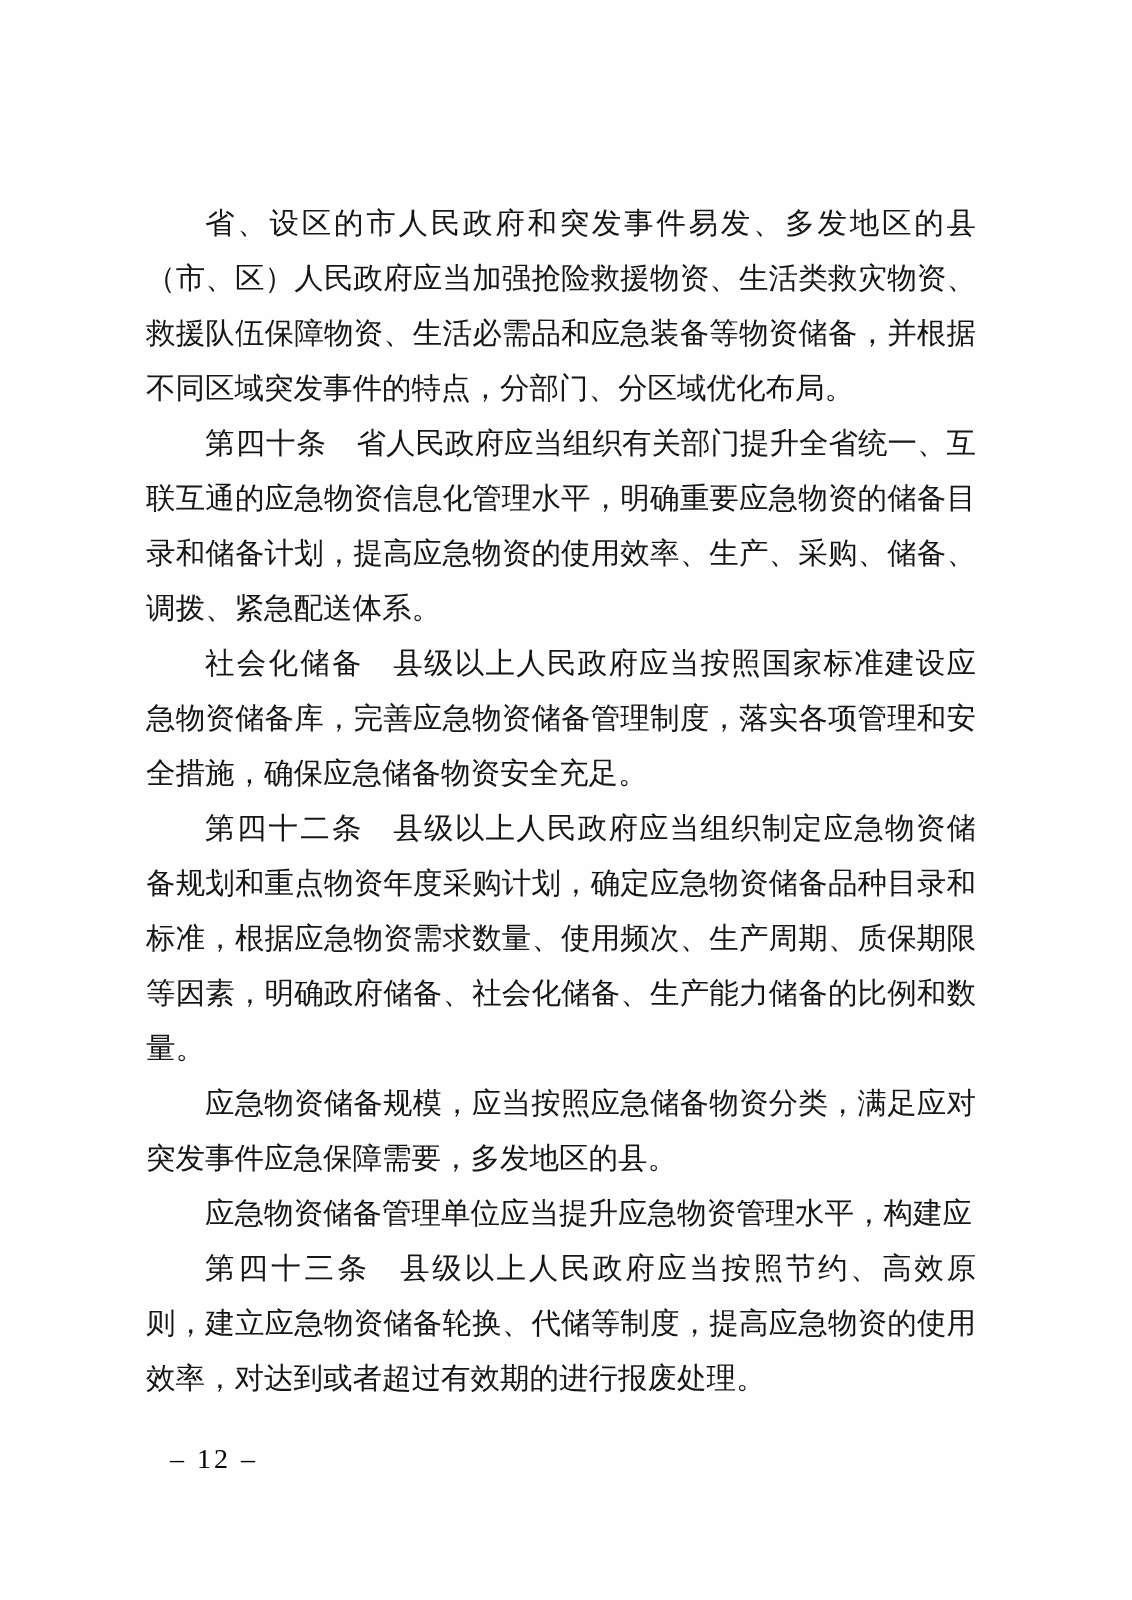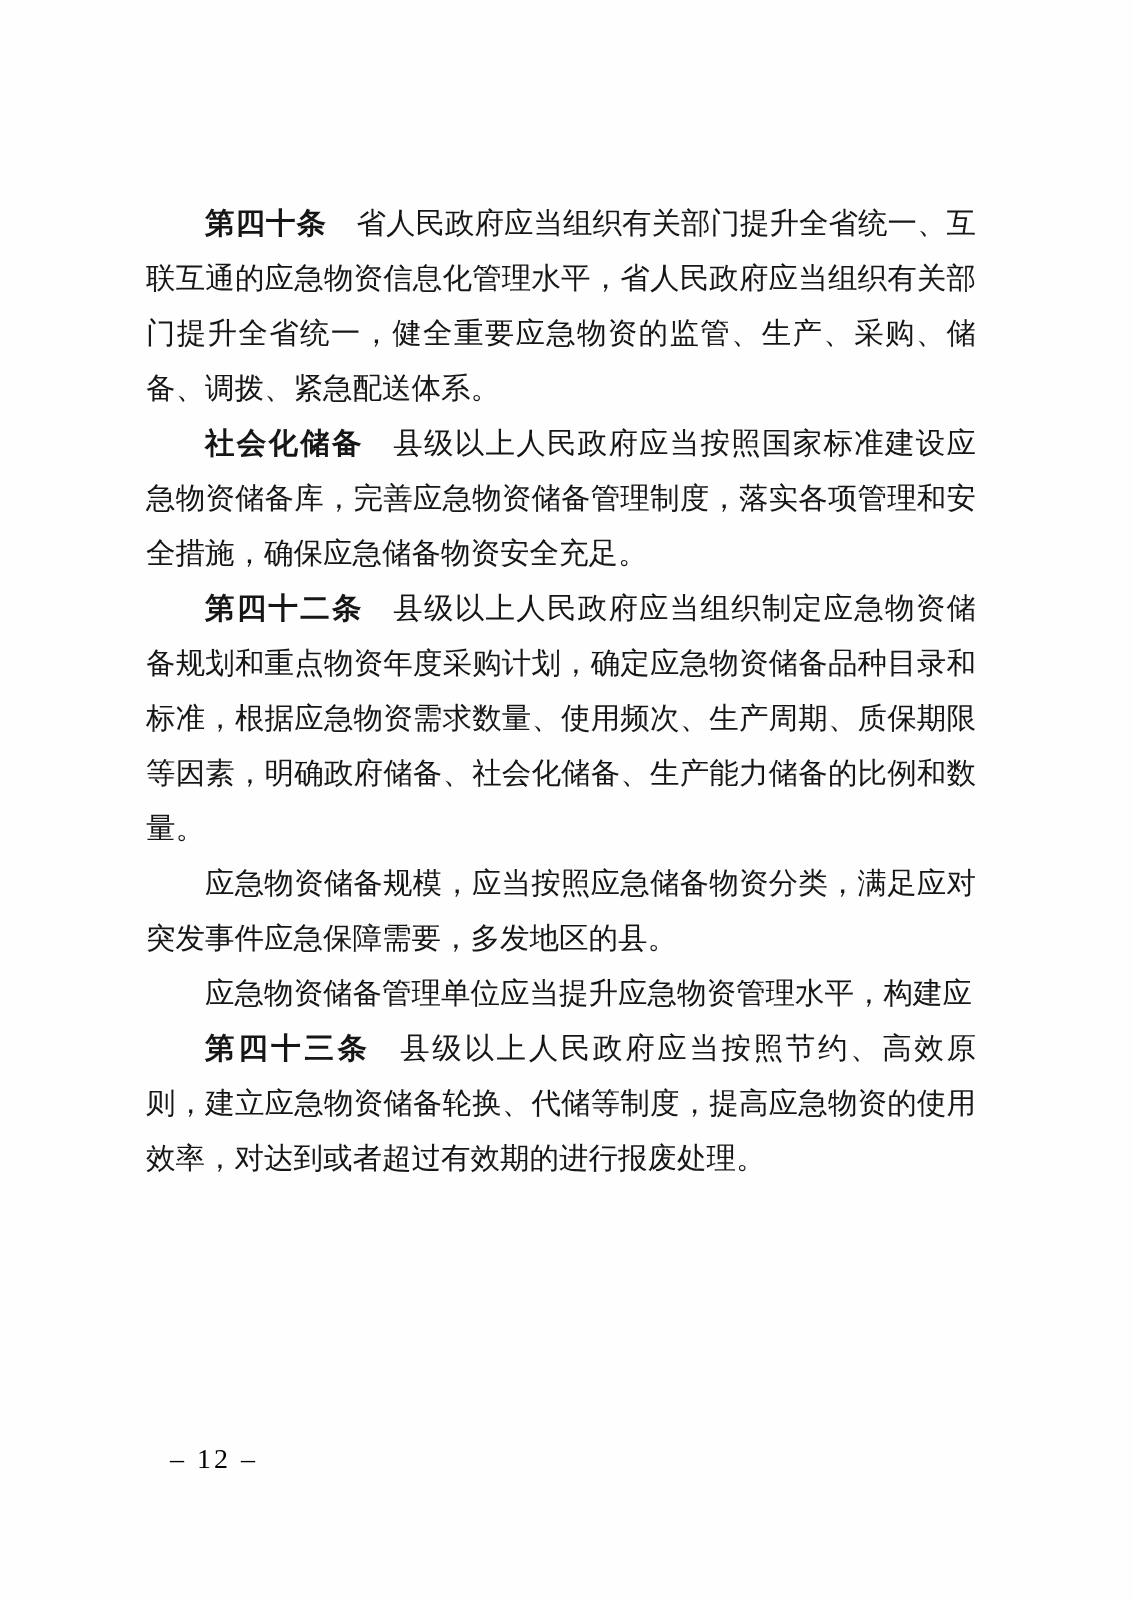--- a/index.html
+++ b/index.html
@@ -26,42 +26,43 @@
     margin: 0;
     padding: 0;
     font-size: 29.5px;
     line-height: 55px;
     text-align: justify;
     text-justify: inter-character;
     text-indent: 2em;
     word-break: break-all;
   }
   .term {
-    font-weight: 700;
+    font-weight: 400;
     margin-right: 1em;
     letter-spacing: 1px;
   }
   .footer {
     position: absolute;
     left: 170px;
     top: 1440px;
     font-size: 28px;
     line-height: 38px;
     letter-spacing: 3px;
     color: #000000;
   }
 </style>
 </head>
 <body>
 
 <div class="page">
   <div class="content">
 
+    <p><span>省、设区的市人民政府和突发事件易发、多发地区的县（市、区）人民政府应当加强抢险救援物资、生活类救灾物资、救援队伍保障物资、生活必需品和应急装备等物资储备，并根据不同区域突发事件的特点，分部门、分区域优化布局。</span></p>
 
-    <p><span class="term">第四十条</span><span>省人民政府应当组织有关部门提升全省统一、互联互通的应急物资信息化管理水平，省人民政府应当组织有关部门提升全省统一，健全重要应急物资的监管、生产、采购、储备、调拨、紧急配送体系。</span></p>
+    <p><span class="term">第四十条</span><span>省人民政府应当组织有关部门提升全省统一、互联互通的应急物资信息化管理水平，明确重要应急物资的储备目录和储备计划，提高应急物资的使用效率、生产、采购、储备、调拨、紧急配送体系。</span></p>
 
     <p><span class="term">社会化储备</span><span>县级以上人民政府应当按照国家标准建设应急物资储备库，完善应急物资储备管理制度，落实各项管理和安全措施，确保应急储备物资安全充足。</span></p>
 
     <p><span class="term">第四十二条</span><span>县级以上人民政府应当组织制定应急物资储备规划和重点物资年度采购计划，确定应急物资储备品种目录和标准，根据应急物资需求数量、使用频次、生产周期、质保期限等因素，明确政府储备、社会化储备、生产能力储备的比例和数量。</span></p>
 
     <p><span>应急物资储备规模，应当按照应急储备物资分类，满足应对突发事件应急保障需要，多发地区的县。</span></p>
 
     <p><span>应急物资储备管理单位应当提升应急物资管理水平，构建应</span></p>
 
     <p><span class="term">第四十三条</span><span>县级以上人民政府应当按照节约、高效原则，建立应急物资储备轮换、代储等制度，提高应急物资的使用效率，对达到或者超过有效期的进行报废处理。</span></p>

